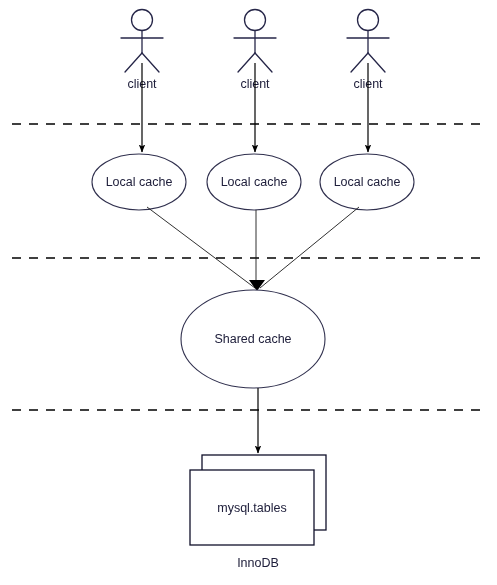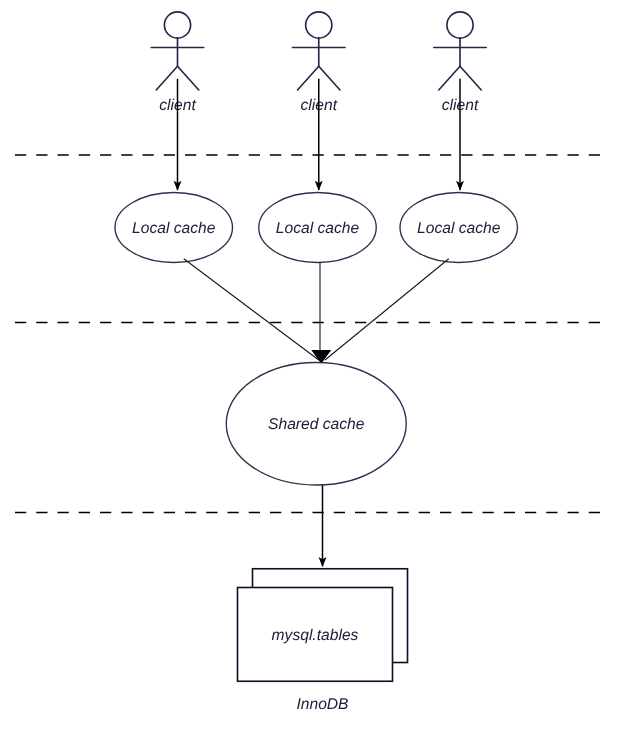--- a/index.html
+++ b/index.html
@@ -10,21 +10,20 @@
   }
   body {
     font-family: "Liberation Sans", sans-serif;
   }
   #diagram-root {
     position: relative;
     width: 497px;
     height: 585px;
     background: #ffffff;
     overflow: hidden;
-    font-style: italic;
   }
   svg#diagram-svg {
     display: block;
     width: 497px;
     height: 585px;
   }
   .node-label {
     font-family: "Liberation Sans", sans-serif;
     font-size: 12.5px;
     fill: #20203c;

